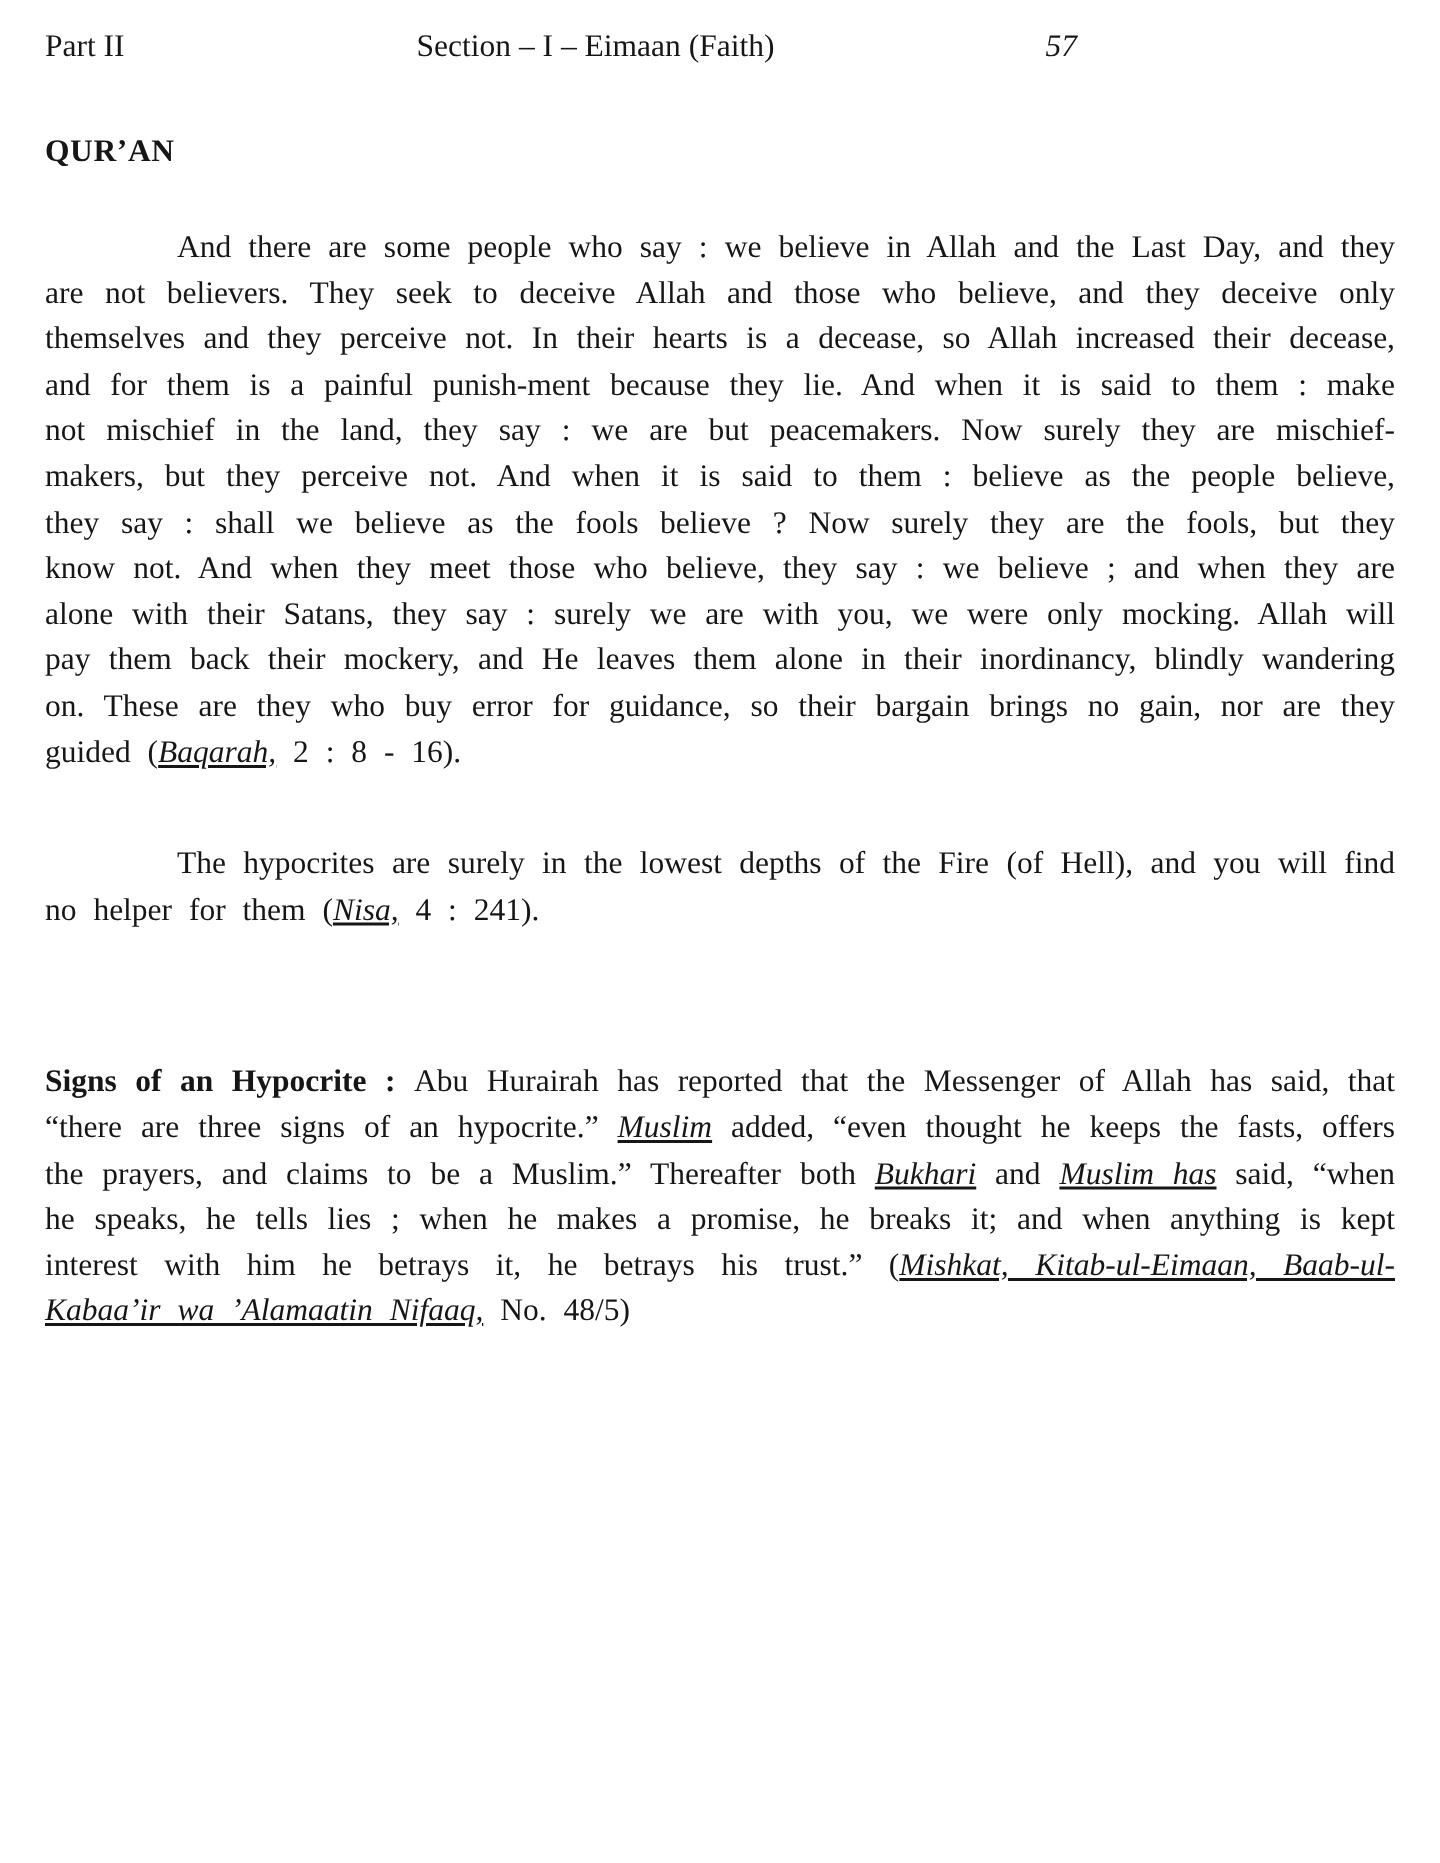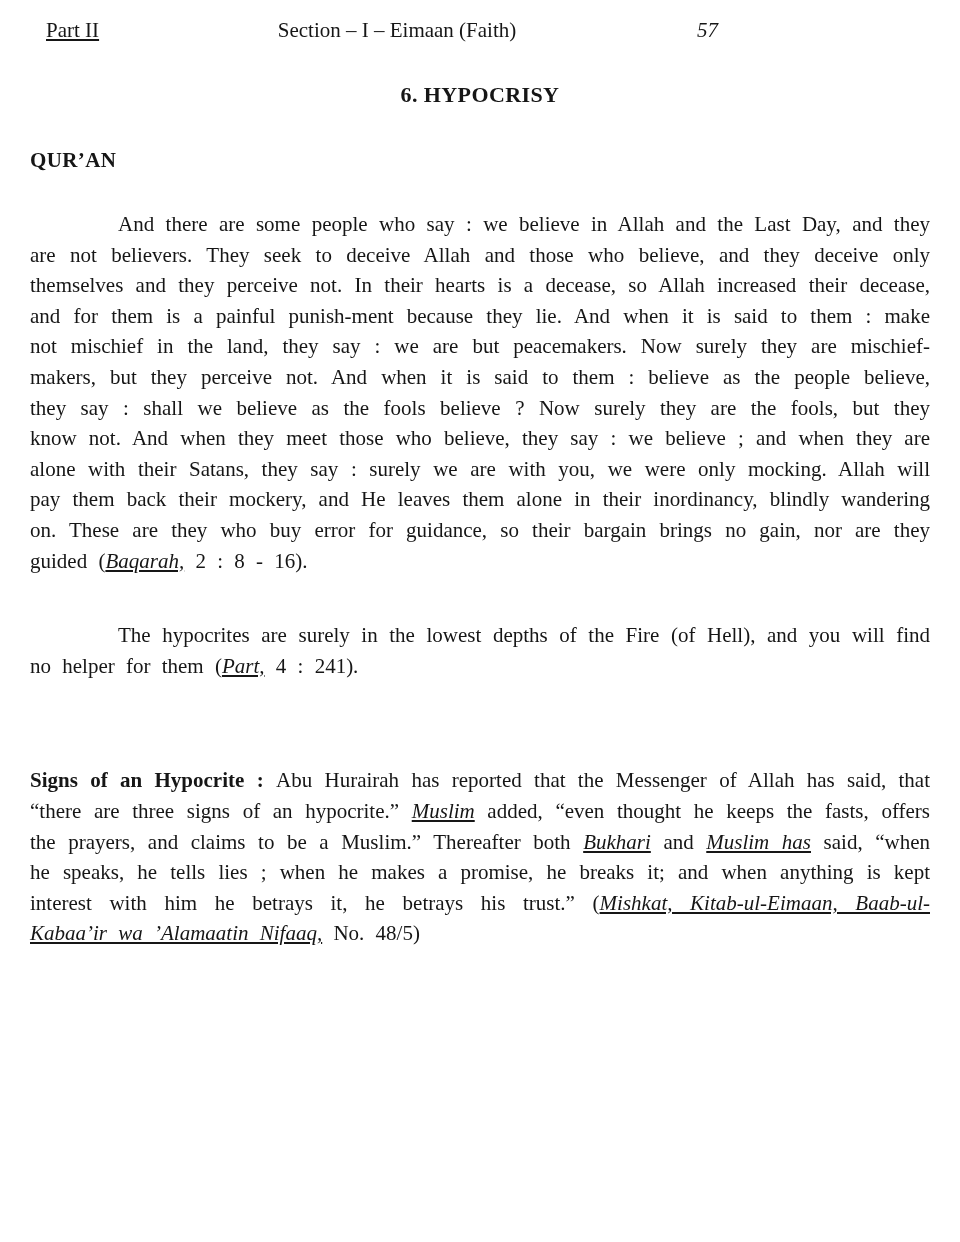--- a/index.html
+++ b/index.html
@@ -18,21 +18,21 @@
     padding: 18px 30px 0 30px;
     overflow: hidden;
     background: #ffffff;
   }
   .running-header {
     position: relative;
     height: 30px;
     font-size: 21px;
     white-space: nowrap;
   }
-  .rh-left  { position: absolute; left: 16px; top: 0; text-decoration: underline; }
+  .rh-left  { position: absolute; left: 0; top: 0; }
   .rh-center{ position: absolute; left: 0; right: 166px; top: 0; text-align: center; font-family: Liberation Serif, serif; }
   .rh-right { position: absolute; left: 667px; top: 0; font-style: italic; }
 
   .title {
     margin: 34px 0 0 0;
     font-size: 22px;
     font-weight: bold;
     text-align: center;
     letter-spacing: 0.4px;
   }
@@ -62,24 +62,23 @@
 <body>
 
 <div class="page">
 
   <div class="running-header">
     <span class="rh-left">Part II</span>
     <span class="rh-center">Section – I – Eimaan (Faith)</span>
     <span class="rh-right">57</span>
   </div>
 
-  <div class="title">6.  HYPOCRISY</div>
 
   <div class="section-heading">QUR’AN</div>
 
   <p class="para indent"><span>And there are some people who say : we believe in Allah and the Last Day, and they are not believers. They seek to deceive Allah and those who believe, and they deceive only themselves and they perceive not. In their hearts is a decease, so Allah increased their decease, and for them is a painful punish-ment because they lie. And when it is said to them : make not mischief in the land, they say : we are but peacemakers. Now surely they are mischief-makers, but they perceive not. And when it is said to them : believe as the people believe, they say : shall we believe as the fools believe ? Now surely they are the fools, but they know not. And when they meet those who believe, they say : we believe ; and when they are alone with their Satans, they say : surely we are with you, we were only mocking. Allah will pay them back their mockery, and He leaves them alone in their inordinancy, blindly wandering on. These are they who buy error for guidance, so their bargain brings no gain, nor are they guided (</span><span class="run-i">Baqarah,</span><span> 2 : 8 - 16).</span></p>
 
-  <p class="para indent p2"><span>The hypocrites are surely in the lowest depths of the Fire (of Hell), and you will find no helper for them (</span><span class="run-i">Part,</span><span> 4 : 241).</span></p>
+  <p class="para indent p2"><span>The hypocrites are surely in the lowest depths of the Fire (of Hell), and you will find no helper for them (</span><span class="run-i">Nisa,</span><span> 4 : 241).</span></p>
 
 
   <p class="para hp"><span class="run-b">Signs of an Hypocrite : </span><span>Abu Hurairah has reported that the Messenger of Allah has said, that “there are three signs of an hypocrite.” </span><span class="run-i">Muslim</span><span> added, “even thought he keeps the fasts, offers the prayers, and claims to be a Muslim.” Thereafter both </span><span class="run-i">Bukhari</span><span> and </span><span class="run-i">Muslim has</span><span> said, “when he speaks, he tells lies ; when he makes a promise, he breaks it; and when anything is kept interest with him he betrays it, he betrays his trust.” (</span><span class="run-i">Mishkat, Kitab-ul-Eimaan, Baab-ul-Kabaa’ir wa ’Alamaatin Nifaaq,</span><span> No. 48/5)</span></p>
 
 </div>
 
 </body></html>

